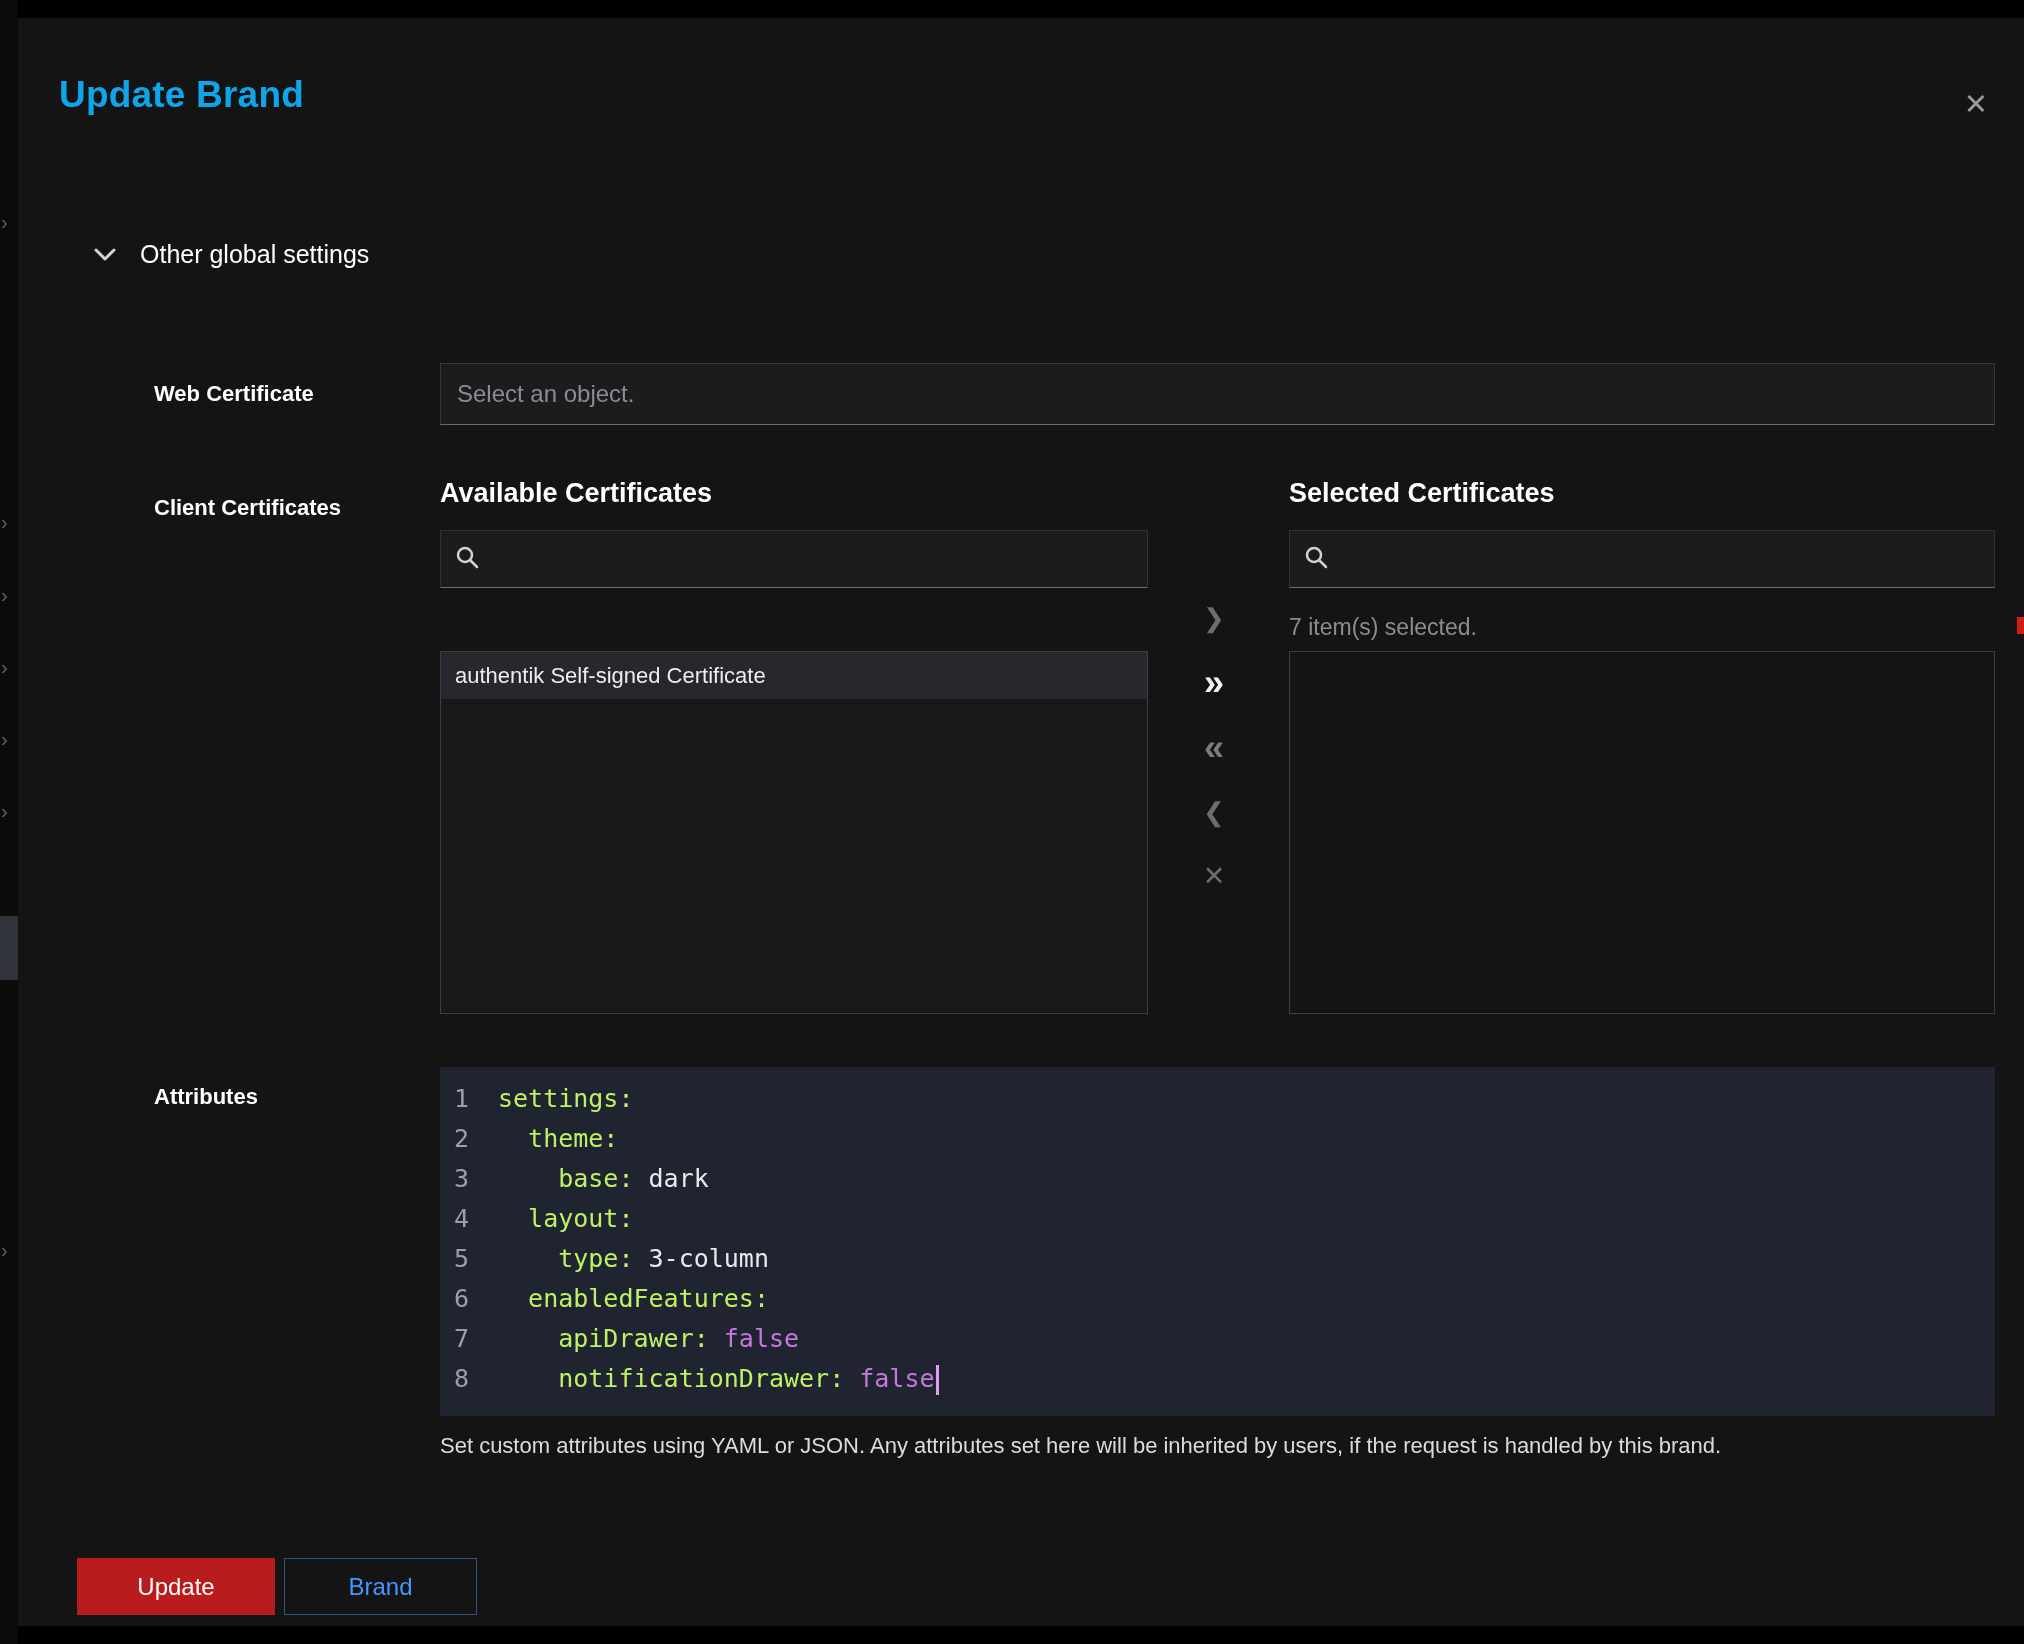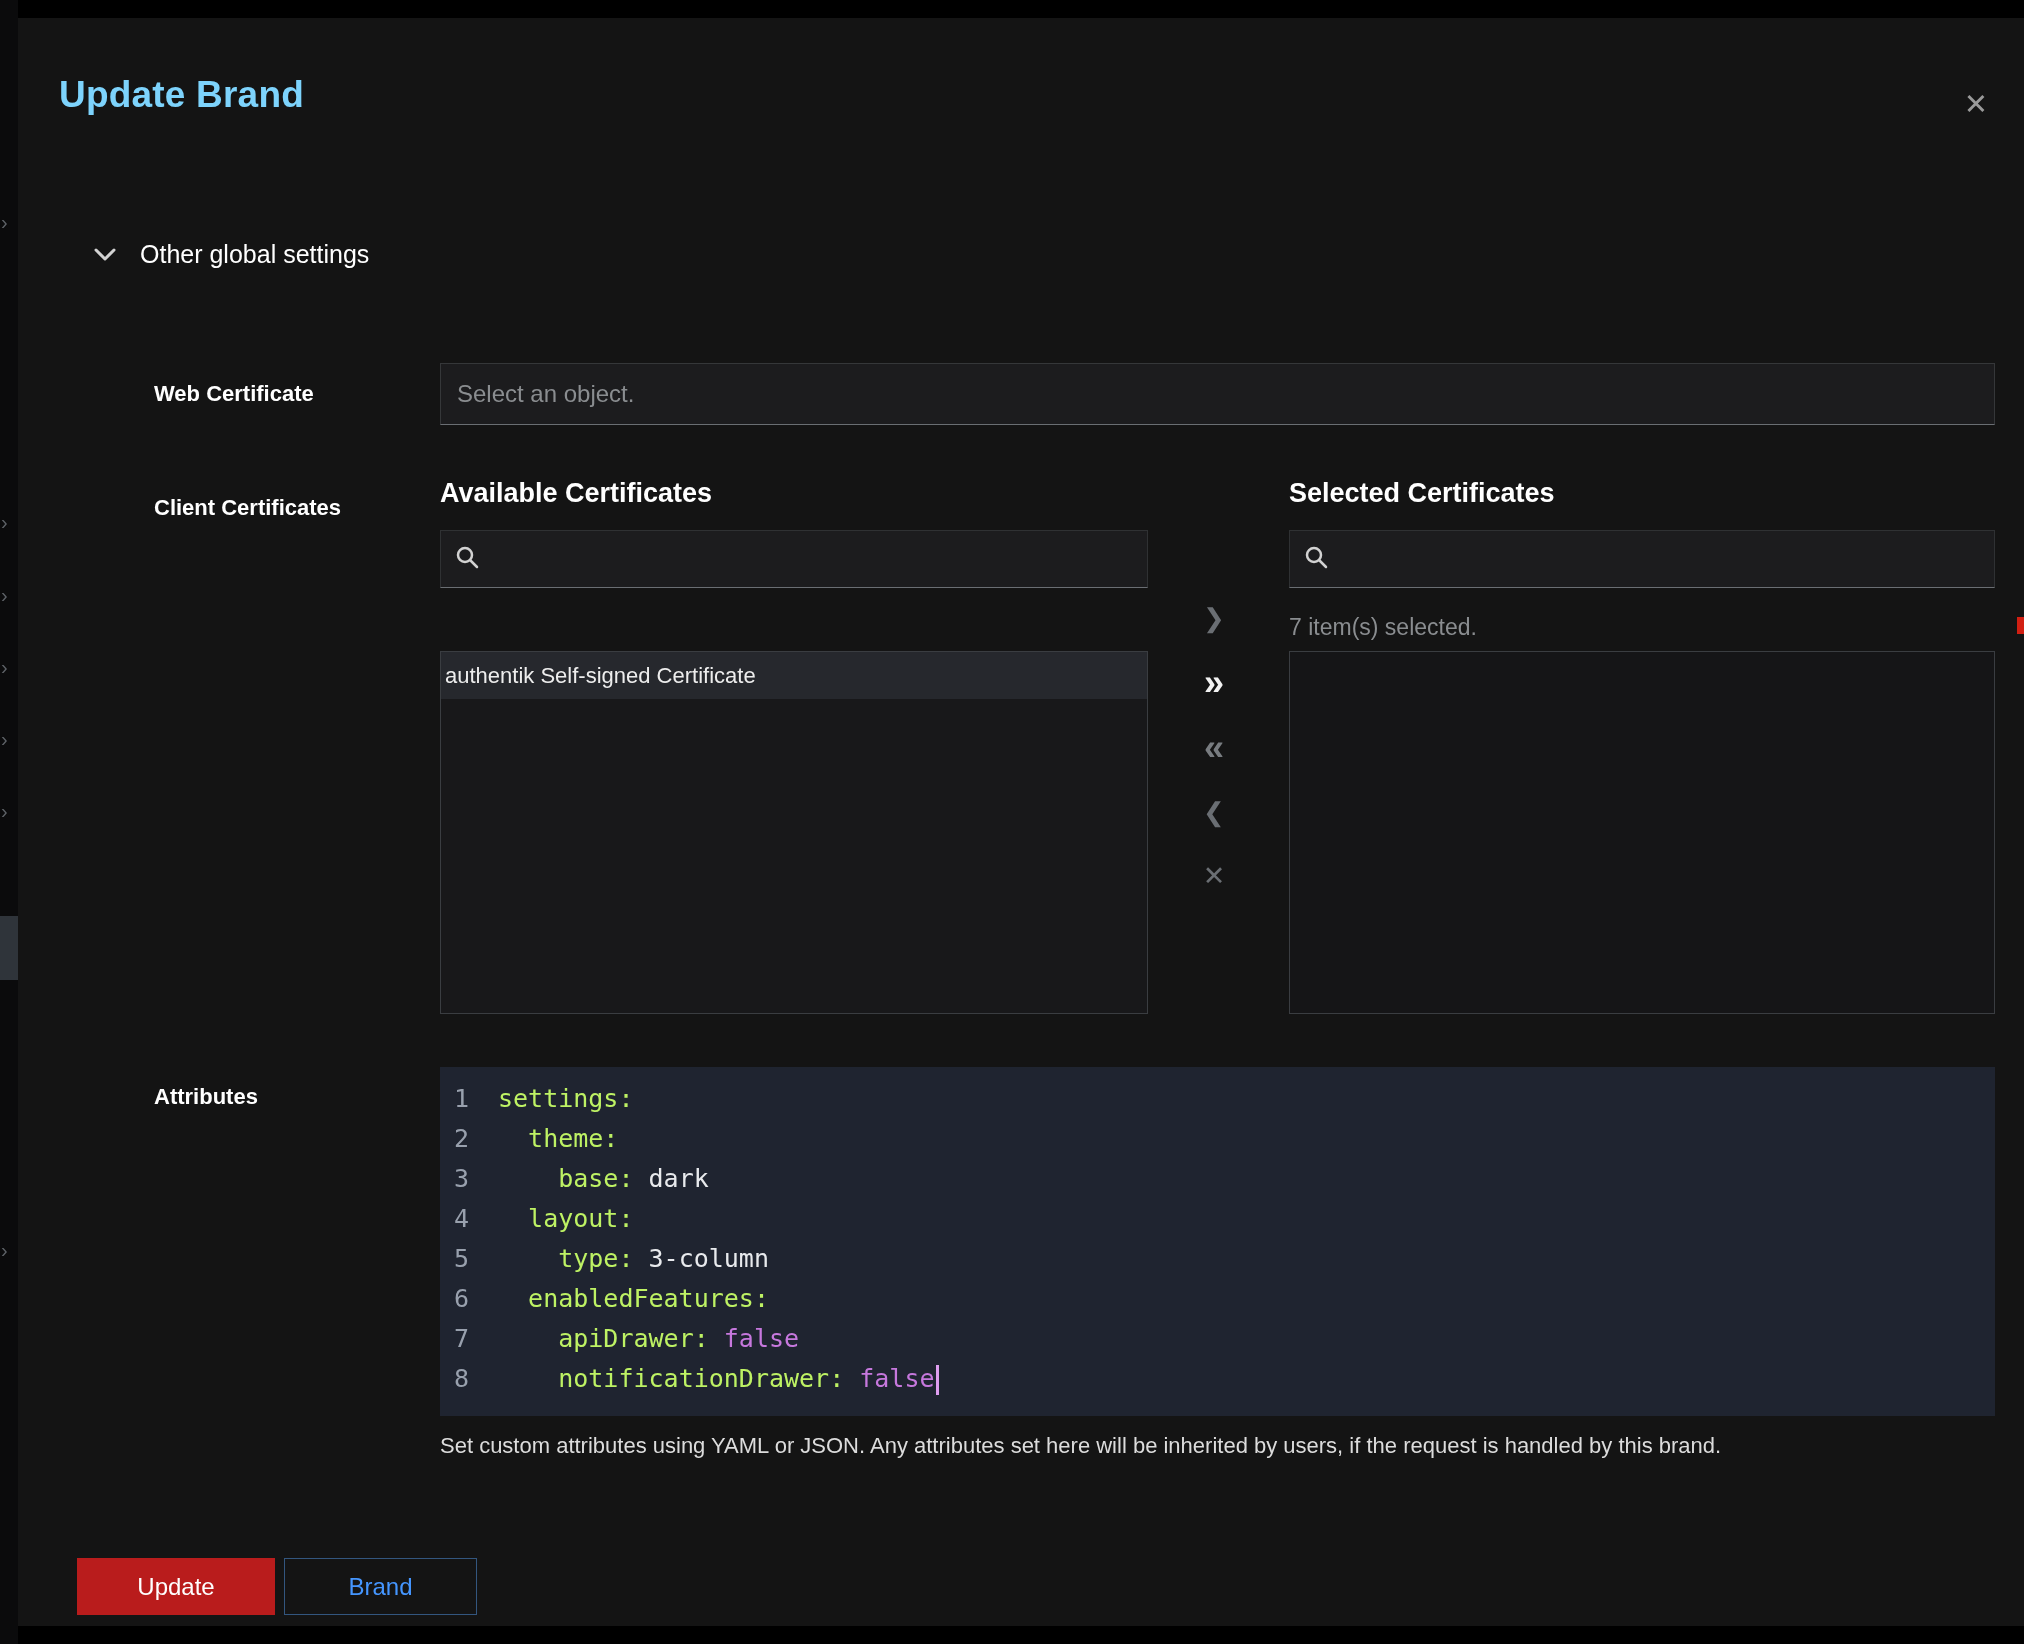--- a/index.html
+++ b/index.html
@@ -11,21 +11,21 @@
   
   .sidebar-sliver { position:absolute; left:0; top:0; width:18px; height:1644px; background:#0b0b0c; z-index:5; }
   .sliver-chevron { position:absolute; left:1px; color:#5d6166; font-size:20px; line-height:20px; }
   .sliver-active { position:absolute; left:0; top:916px; width:18px; height:64px; background:#2f343a; }
 
   
   .notif-sliver { position:absolute; left:2017px; top:617px; width:7px; height:17px; background:#d21f12; z-index:6; }
 
   .modal { position:absolute; left:18px; top:18px; width:2006px; height:1608px; background:#141414; z-index:2; }
 
-  .modal-title { position:absolute; left:41px; top:56px; font-size:37px; font-weight:700; color:#7dd3fc; letter-spacing:0.2px;text-align:center; }
+  .modal-title { position:absolute; left:41px; top:56px; font-size:37px; font-weight:700; color:#0ea5e9; letter-spacing:0.2px;text-align:center; }
   .close-btn { position:absolute; left:1938px; top:66px; width:40px; height:40px; color:#9a9a9a; font-size:29px;
                background:none; border:none; cursor:pointer; line-height:40px; text-align:center; }
 
   .section-toggle { position:absolute; left:76px; top:222px; display:flex; align-items:center; gap:24px; cursor:pointer; }
   .section-toggle svg { display:block; }
   .section-label { font-size:25px; color:#fff; }
 
   .field-label { position:absolute; font-size:22px; font-weight:700; color:#fff; }
   .lbl-webcert { left:136px; top:363px; }
   .lbl-clientcert { left:136px; top:477px; }
@@ -46,21 +46,21 @@
   .search-available { left:422px; width:708px; }
   .search-selected { left:1271px; width:706px; }
   .search-box input { flex:1; background:transparent; border:none; outline:none; color:#e0e0e0;
                       font-size:23px; font-family:"Liberation Sans", sans-serif; }
 
   .selected-count { position:absolute; left:1271px; top:596px; font-size:23px; color:#8a8d90; }
 
   .dual-list { position:absolute; top:633px; height:363px; border:1px solid #3a3d41; background:#18181a; overflow:hidden; }
   .list-available { left:422px; width:708px; }
   .list-selected { left:1271px; width:706px; background:#151517; }
-  .list-item { height:47px; display:flex; align-items:center; padding-left:4px; background:#26282d;
+  .list-item { height:47px; display:flex; align-items:center; padding-left:14px; background:#26282d;
                color:#ededed; font-size:22px; cursor:pointer; }
 
   .xfer-btn { position:absolute; left:1168px; width:56px; height:44px; transform:translateY(-50%);
               background:none; border:none; color:#6a6e73; cursor:pointer; text-align:center; }
   .xfer-add-selected   { top:600px; font-size:26px; }
   .xfer-add-all        { top:665px; font-size:36px; color:#f2f2f2; font-weight:700; }
   .xfer-remove-all     { top:730px; font-size:36px; color:#787c80; font-weight:700; }
   .xfer-remove-selected{ top:794px; font-size:26px; }
   .xfer-delete         { top:858px; font-size:27px; }
 

